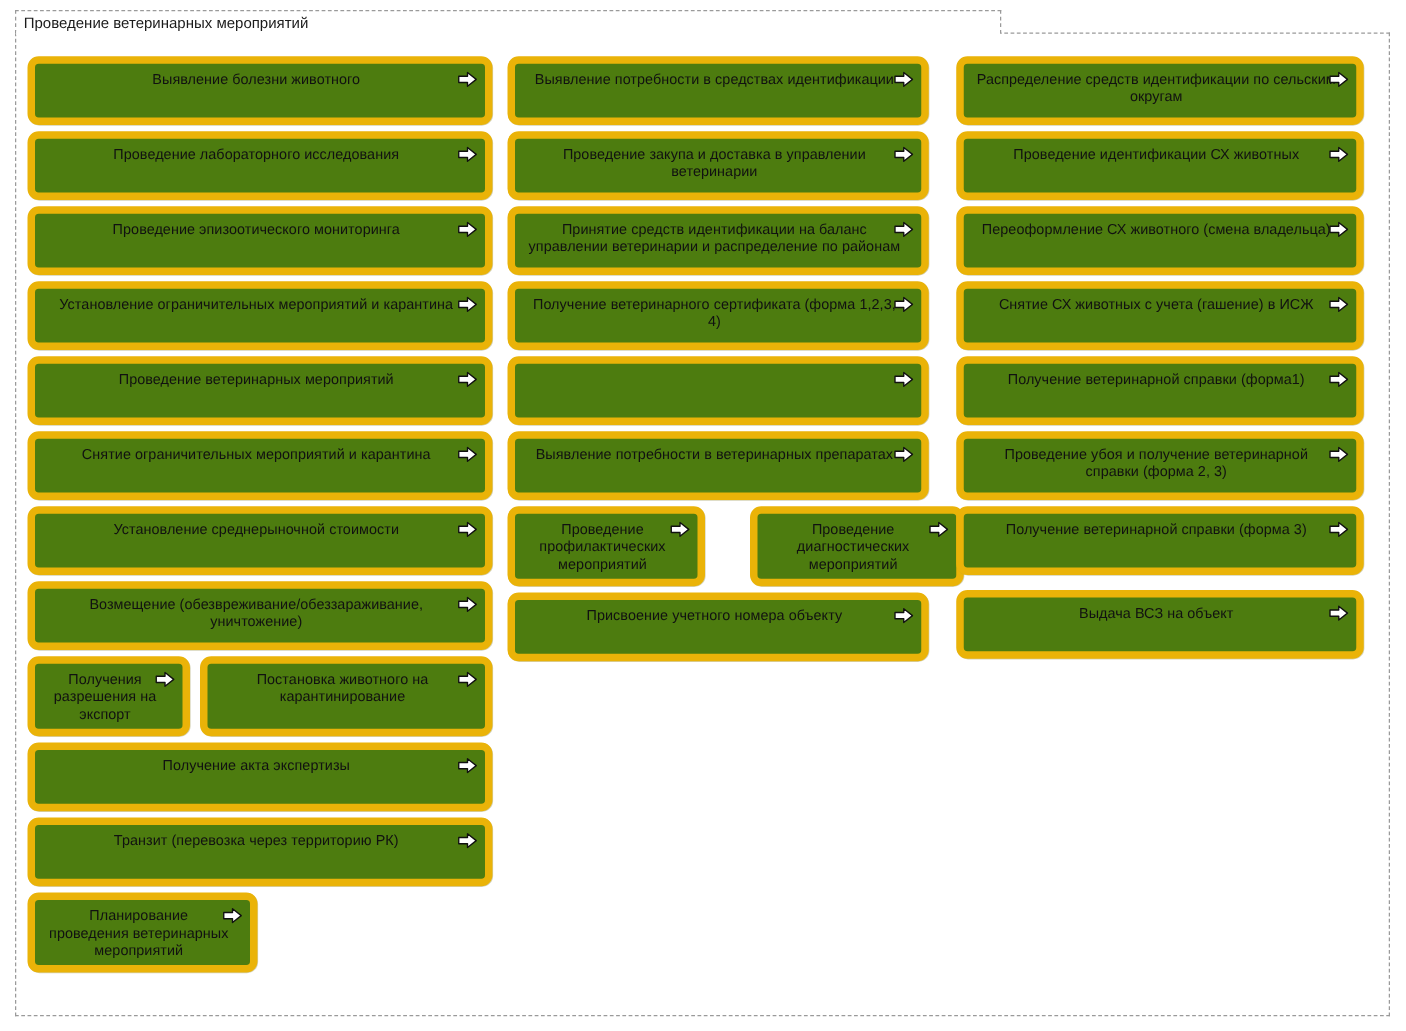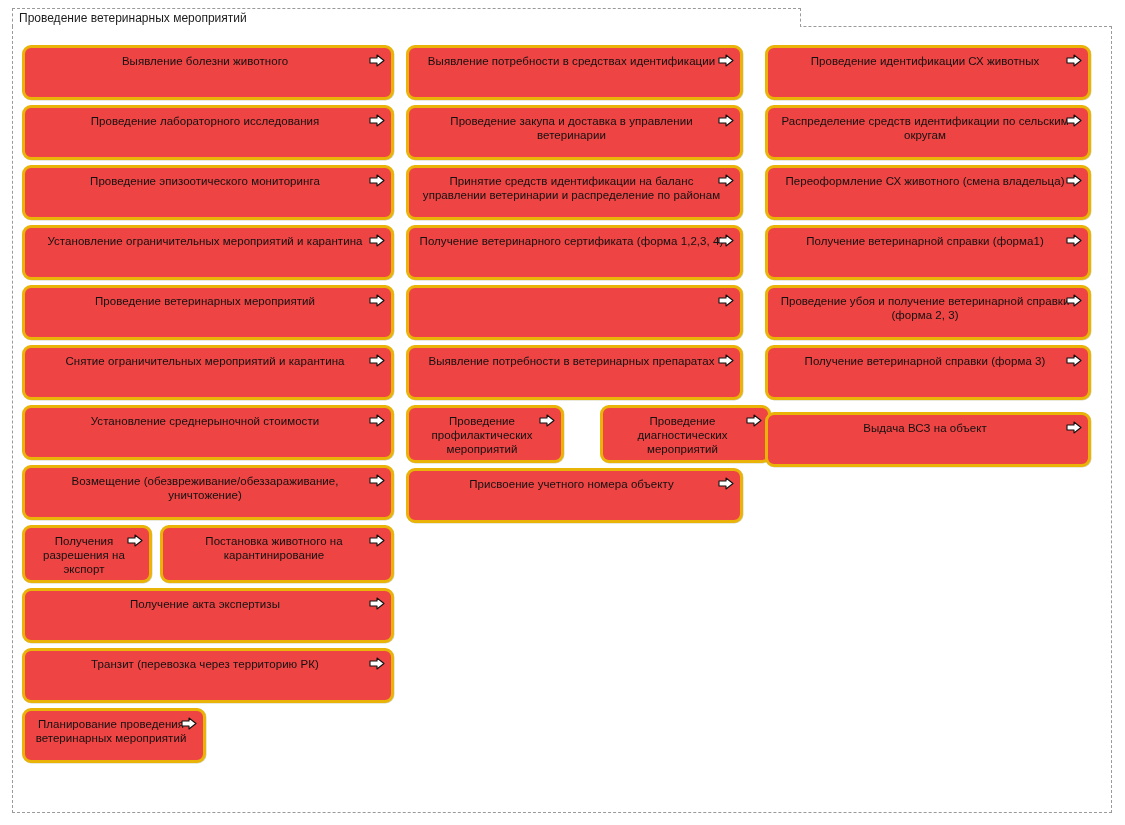--- a/index.html
+++ b/index.html
@@ -69,22 +69,22 @@
 
   
   .row {
     display: flex;
     gap: 8px;
     margin-bottom: 5px;
   }
   .task {
     position: relative;
     box-sizing: border-box;
-    background: #ef4444;
-    border: 3px solid #eab308;
+    background: #4d7c0f;
+    border: 6px solid #eab308;
     border-radius: 9px;
     box-shadow: 0.5px 0.5px 0 rgba(160,155,90,0.45);
     padding: 6px 16px 4px 10px;
     min-height: 55px;
   }
   .task-label {
     display: block;
     font-size: 11.5px;
     line-height: 14px;
     color: #111111;
@@ -362,51 +362,61 @@
       </span>
     </div>
   </div>
 
 </div>
 
 <div class="column" id="col-3">
 
   <div class="row">
     <div class="task grow">
+      <span class="task-label">Распределение средств идентификации по сельским округам</span>
+      <span class="marker">
+        <svg width="16" height="13" viewBox="0 0 16 13">
+            <path d="M1 4 H8 V1 L15 6.5 L8 12 V9 H1 Z" fill="#ffffff" stroke="#111111" stroke-width="1.1" stroke-linejoin="round"></path>
+          </svg>
+      </span>
+    </div>
+  </div>
+
+  <div class="row">
+    <div class="task grow">
       <span class="task-label">Проведение идентификации СХ животных</span>
       <span class="marker">
         <svg width="16" height="13" viewBox="0 0 16 13">
             <path d="M1 4 H8 V1 L15 6.5 L8 12 V9 H1 Z" fill="#ffffff" stroke="#111111" stroke-width="1.1" stroke-linejoin="round"></path>
           </svg>
       </span>
     </div>
   </div>
 
   <div class="row">
     <div class="task grow">
-      <span class="task-label">Распределение средств идентификации по сельским округам</span>
-      <span class="marker">
-        <svg width="16" height="13" viewBox="0 0 16 13">
-            <path d="M1 4 H8 V1 L15 6.5 L8 12 V9 H1 Z" fill="#ffffff" stroke="#111111" stroke-width="1.1" stroke-linejoin="round"></path>
-          </svg>
-      </span>
-    </div>
-  </div>
-
-  <div class="row">
-    <div class="task grow">
       <span class="task-label">Переоформление СХ животного (смена владельца)</span>
       <span class="marker">
         <svg width="16" height="13" viewBox="0 0 16 13">
             <path d="M1 4 H8 V1 L15 6.5 L8 12 V9 H1 Z" fill="#ffffff" stroke="#111111" stroke-width="1.1" stroke-linejoin="round"></path>
           </svg>
       </span>
     </div>
   </div>
 
+  <div class="row">
+    <div class="task grow">
+      <span class="task-label">Снятие СХ животных с учета (гашение) в ИСЖ</span>
+      <span class="marker">
+        <svg width="16" height="13" viewBox="0 0 16 13">
+            <path d="M1 4 H8 V1 L15 6.5 L8 12 V9 H1 Z" fill="#ffffff" stroke="#111111" stroke-width="1.1" stroke-linejoin="round"></path>
+          </svg>
+      </span>
+    </div>
+  </div>
 
   <div class="row">
     <div class="task grow">
       <span class="task-label">Получение ветеринарной справки (форма1)</span>
       <span class="marker">
         <svg width="16" height="13" viewBox="0 0 16 13">
             <path d="M1 4 H8 V1 L15 6.5 L8 12 V9 H1 Z" fill="#ffffff" stroke="#111111" stroke-width="1.1" stroke-linejoin="round"></path>
           </svg>
       </span>
     </div>

